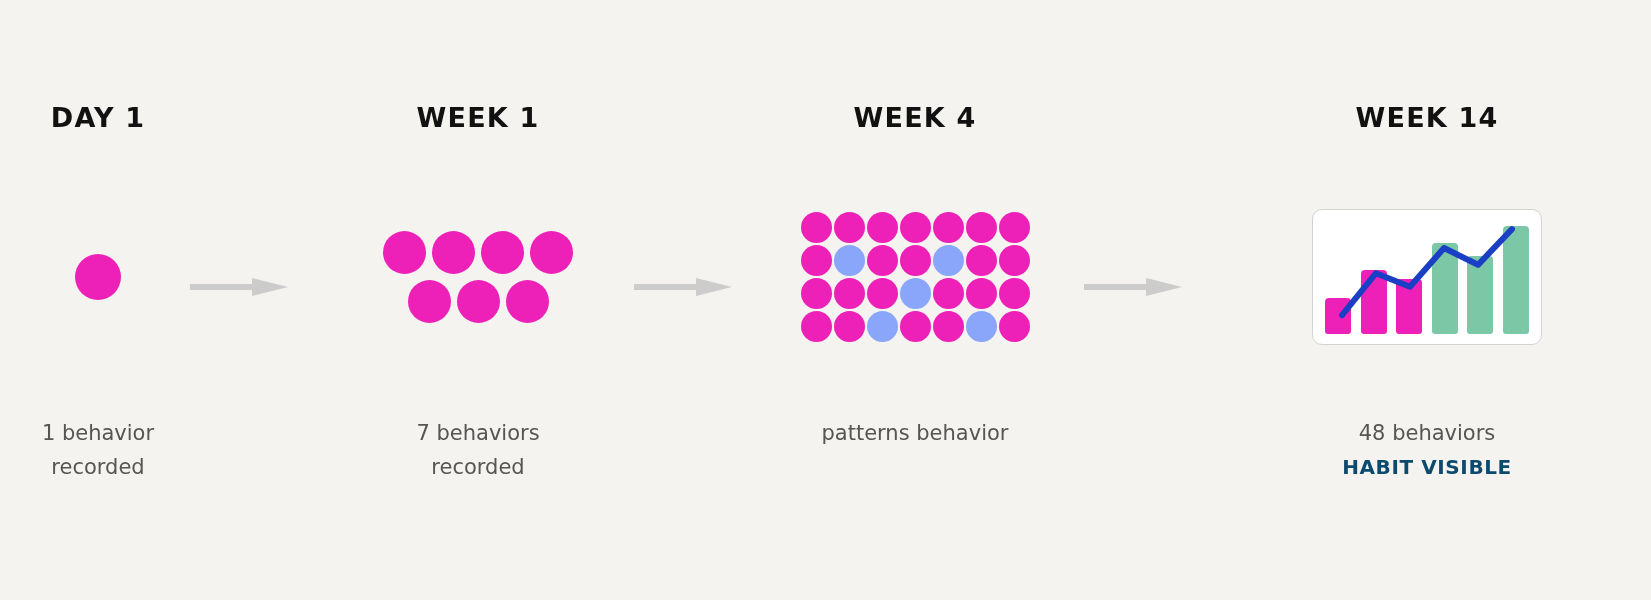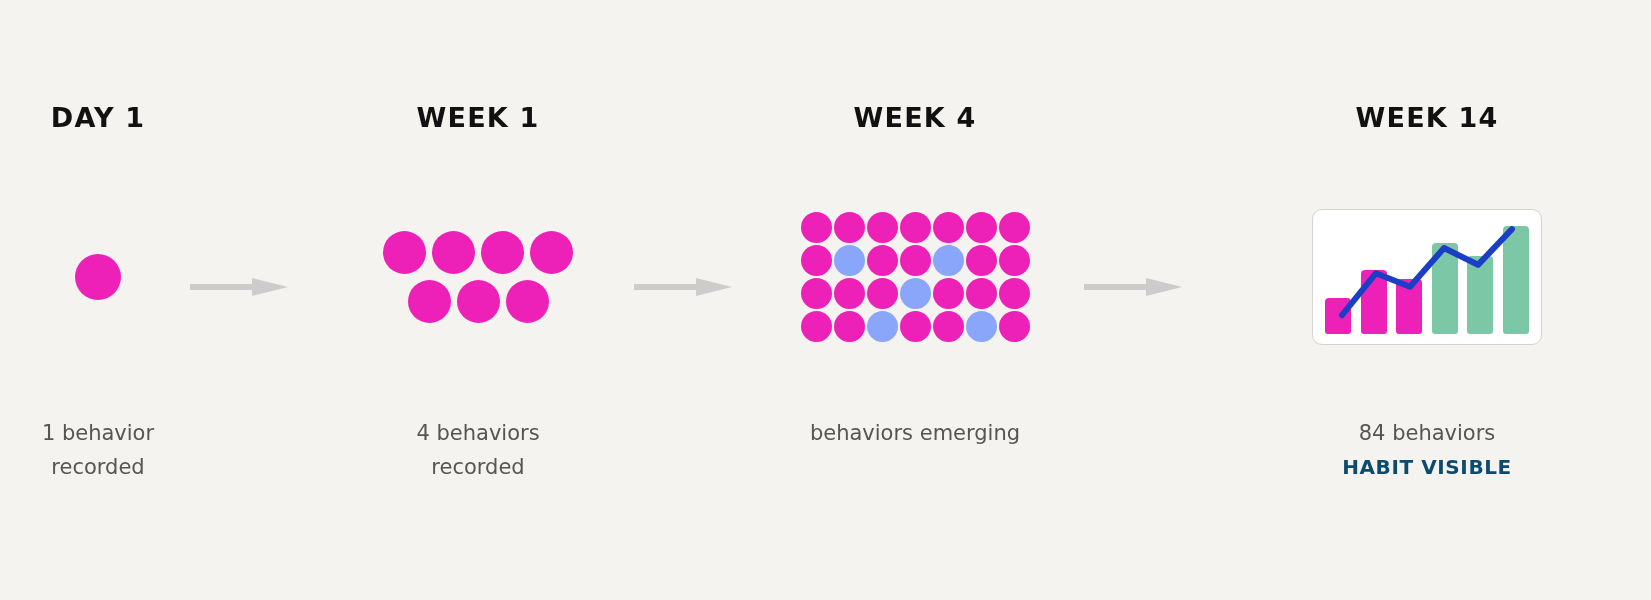--- a/index.html
+++ b/index.html
@@ -182,21 +182,21 @@
           <span class="dot dot-med" style="background:#ed21b8;"></span>
         </div>
         <div class="dot-row">
           <span class="dot dot-med" style="background:#ed21b8;"></span>
           <span class="dot dot-med" style="background:#ed21b8;"></span>
           <span class="dot dot-med" style="background:#ed21b8;"></span>
         </div>
       </div>
     </div>
     <div class="stage-caption">
-      <span class="caption-line">4 behaviors</span>
+      <span class="caption-line">7 behaviors</span>
       <span class="caption-line">recorded</span>
     </div>
   </div>
 
   <div class="stage-col" id="stage-2">
     <div class="stage-title">WEEK 4</div>
     <div class="stage-visual">
       <div class="grid-rows" id="week4-grid">
           <div class="grid-row">
             <span class="dot dot-small" style="background: rgb(237, 33, 184);"></span>
@@ -230,21 +230,21 @@
             <span class="dot dot-small" style="background: rgb(237, 33, 184);"></span>
             <span class="dot dot-small" style="background: rgb(138, 166, 250);"></span>
             <span class="dot dot-small" style="background: rgb(237, 33, 184);"></span>
             <span class="dot dot-small" style="background: rgb(237, 33, 184);"></span>
             <span class="dot dot-small" style="background: rgb(138, 166, 250);"></span>
             <span class="dot dot-small" style="background: rgb(237, 33, 184);"></span>
           </div>
         </div>
     </div>
     <div class="stage-caption">
-      <span class="caption-line">behaviors emerging</span>
+      <span class="caption-line">patterns behavior</span>
     </div>
   </div>
 
   <div class="stage-col" id="stage-3">
     <div class="stage-title">WEEK 14</div>
     <div class="stage-visual">
       <div class="chart-card">
         <div class="chart-inner">
           <div class="bars" id="chart-bars">
               <div class="bar" style="height: 32%; background: rgb(237, 33, 184);"></div>
@@ -254,21 +254,21 @@
               <div class="bar" style="height: 68%; background: rgb(124, 199, 165);"></div>
               <div class="bar" style="height: 95%; background: rgb(124, 199, 165);"></div>
             </div>
           <svg class="trendline" id="chart-line" viewBox="0 0 206 116" preserveAspectRatio="none">
               <polyline points="17.2,96.8 51.5,54.1 85.8,68.0 120.2,28.5 154.5,45.6 188.8,9.3" fill="none" stroke="#1a3fc4" stroke-width="6" stroke-linejoin="round" stroke-linecap="round" vector-effect="non-scaling-stroke"></polyline>
             </svg>
         </div>
       </div>
     </div>
     <div class="stage-caption">
-      <span class="caption-line">84 behaviors</span>
+      <span class="caption-line">48 behaviors</span>
       <span class="caption-line emphasis">HABIT VISIBLE</span>
     </div>
   </div>
 
   <svg class="arrow" id="arrow-0" viewBox="0 0 98 22">
     <line x1="0" y1="11" x2="72" y2="11" stroke="#cccccc" stroke-width="6"></line>
     <polygon points="62,2 98,11 62,20" fill="#cccccc"></polygon>
   </svg>
   <svg class="arrow" id="arrow-1" viewBox="0 0 98 22">
     <line x1="0" y1="11" x2="72" y2="11" stroke="#cccccc" stroke-width="6"></line>

